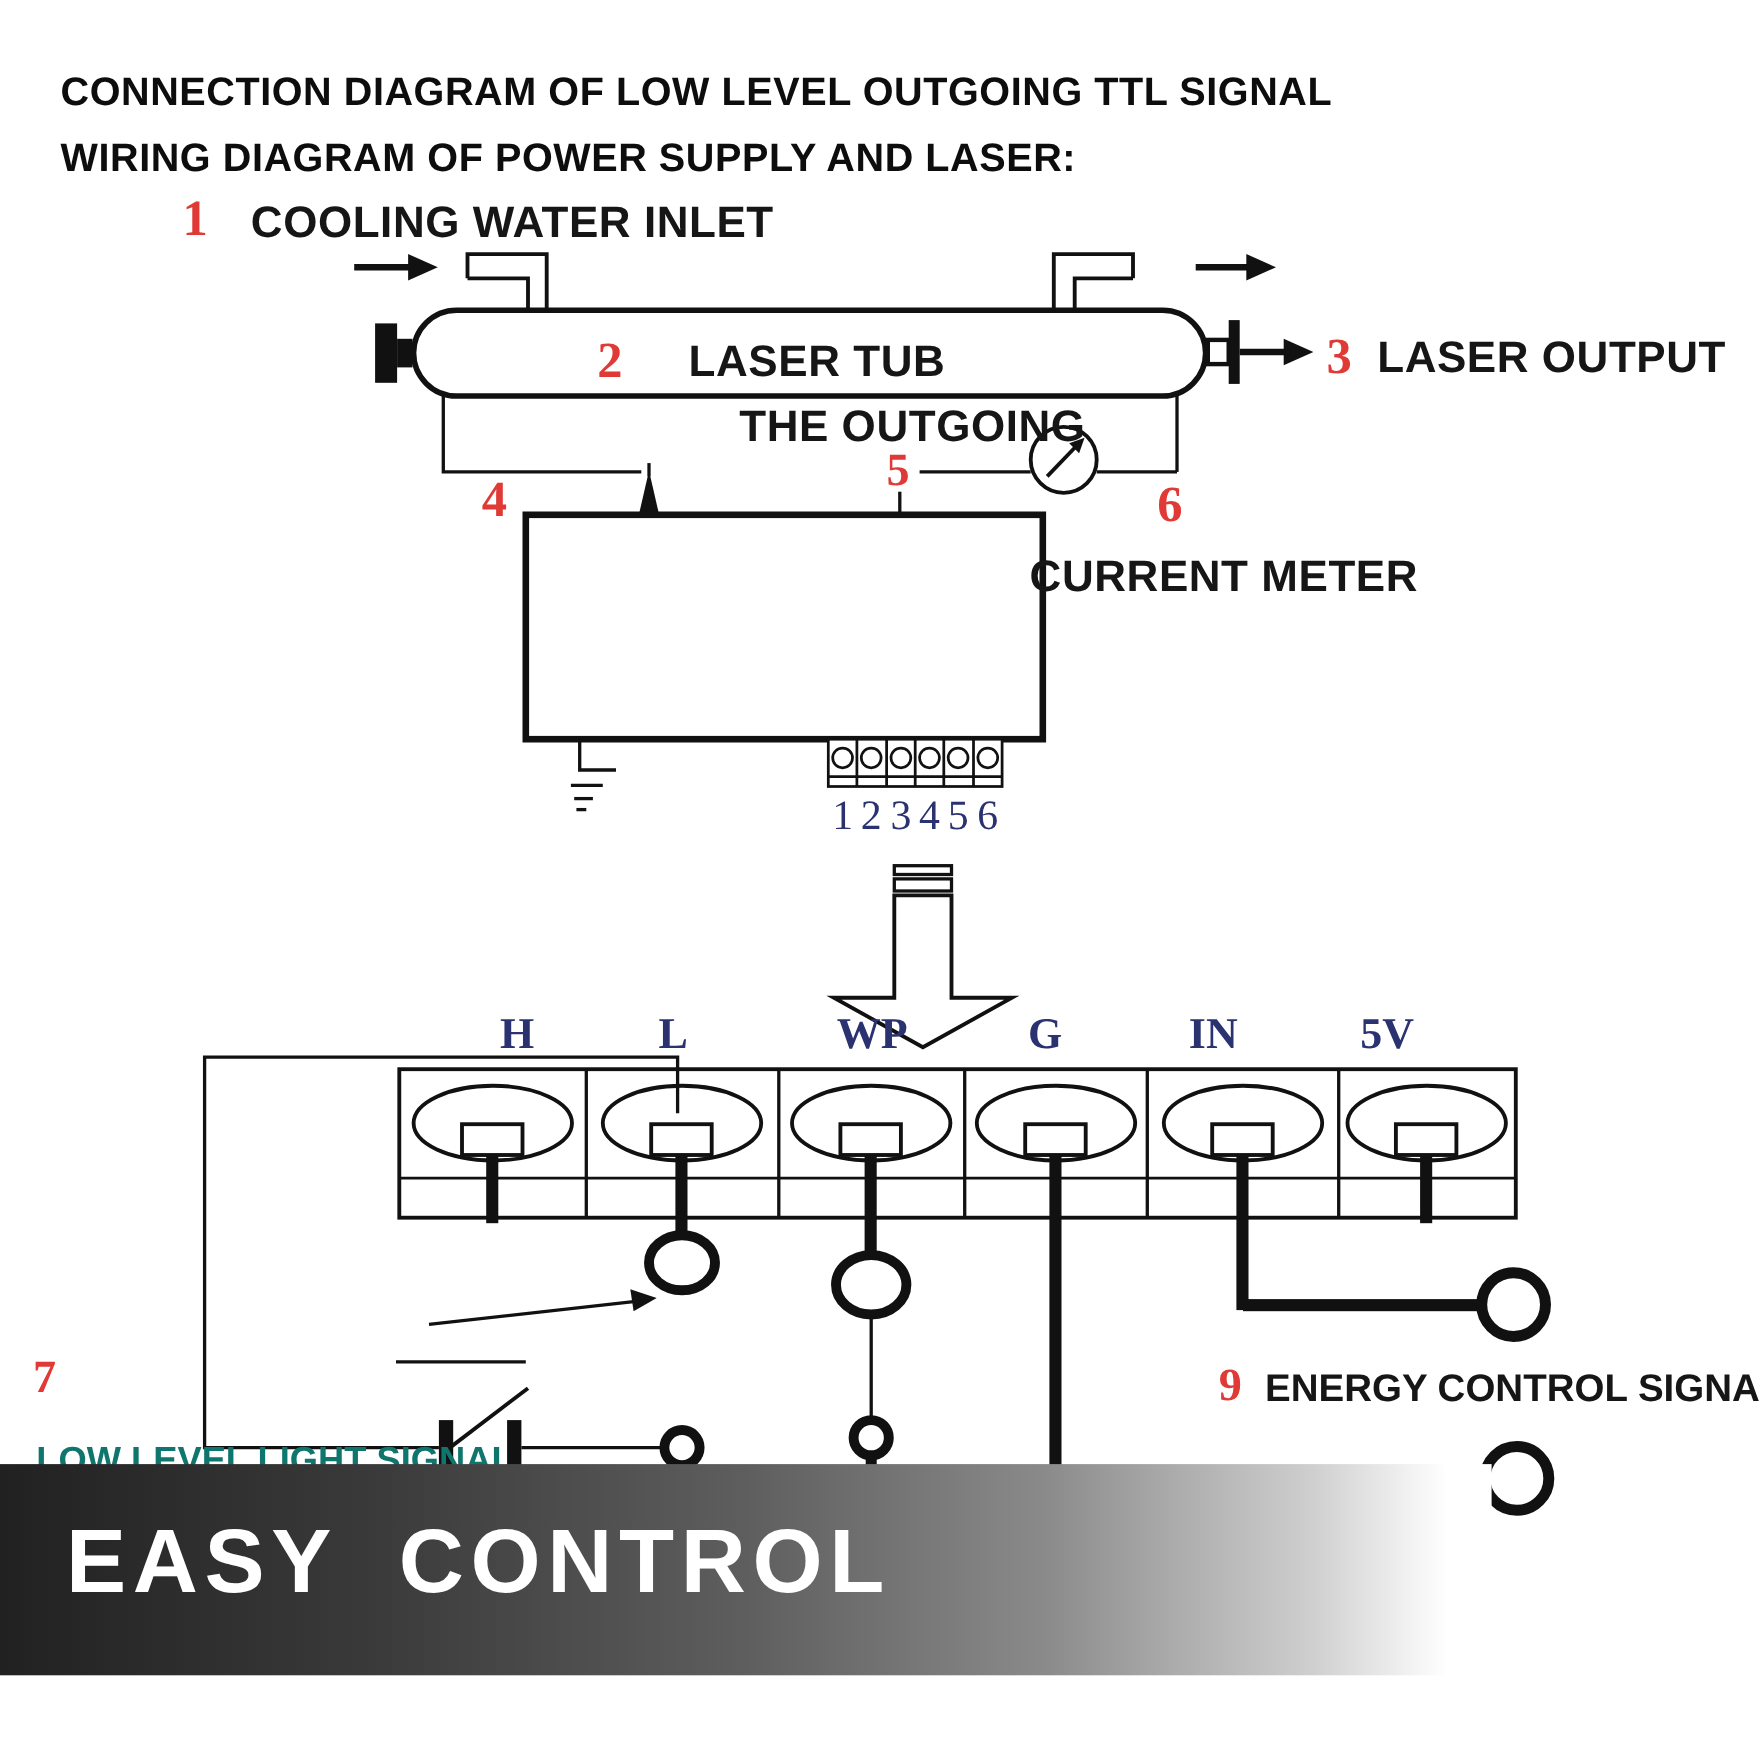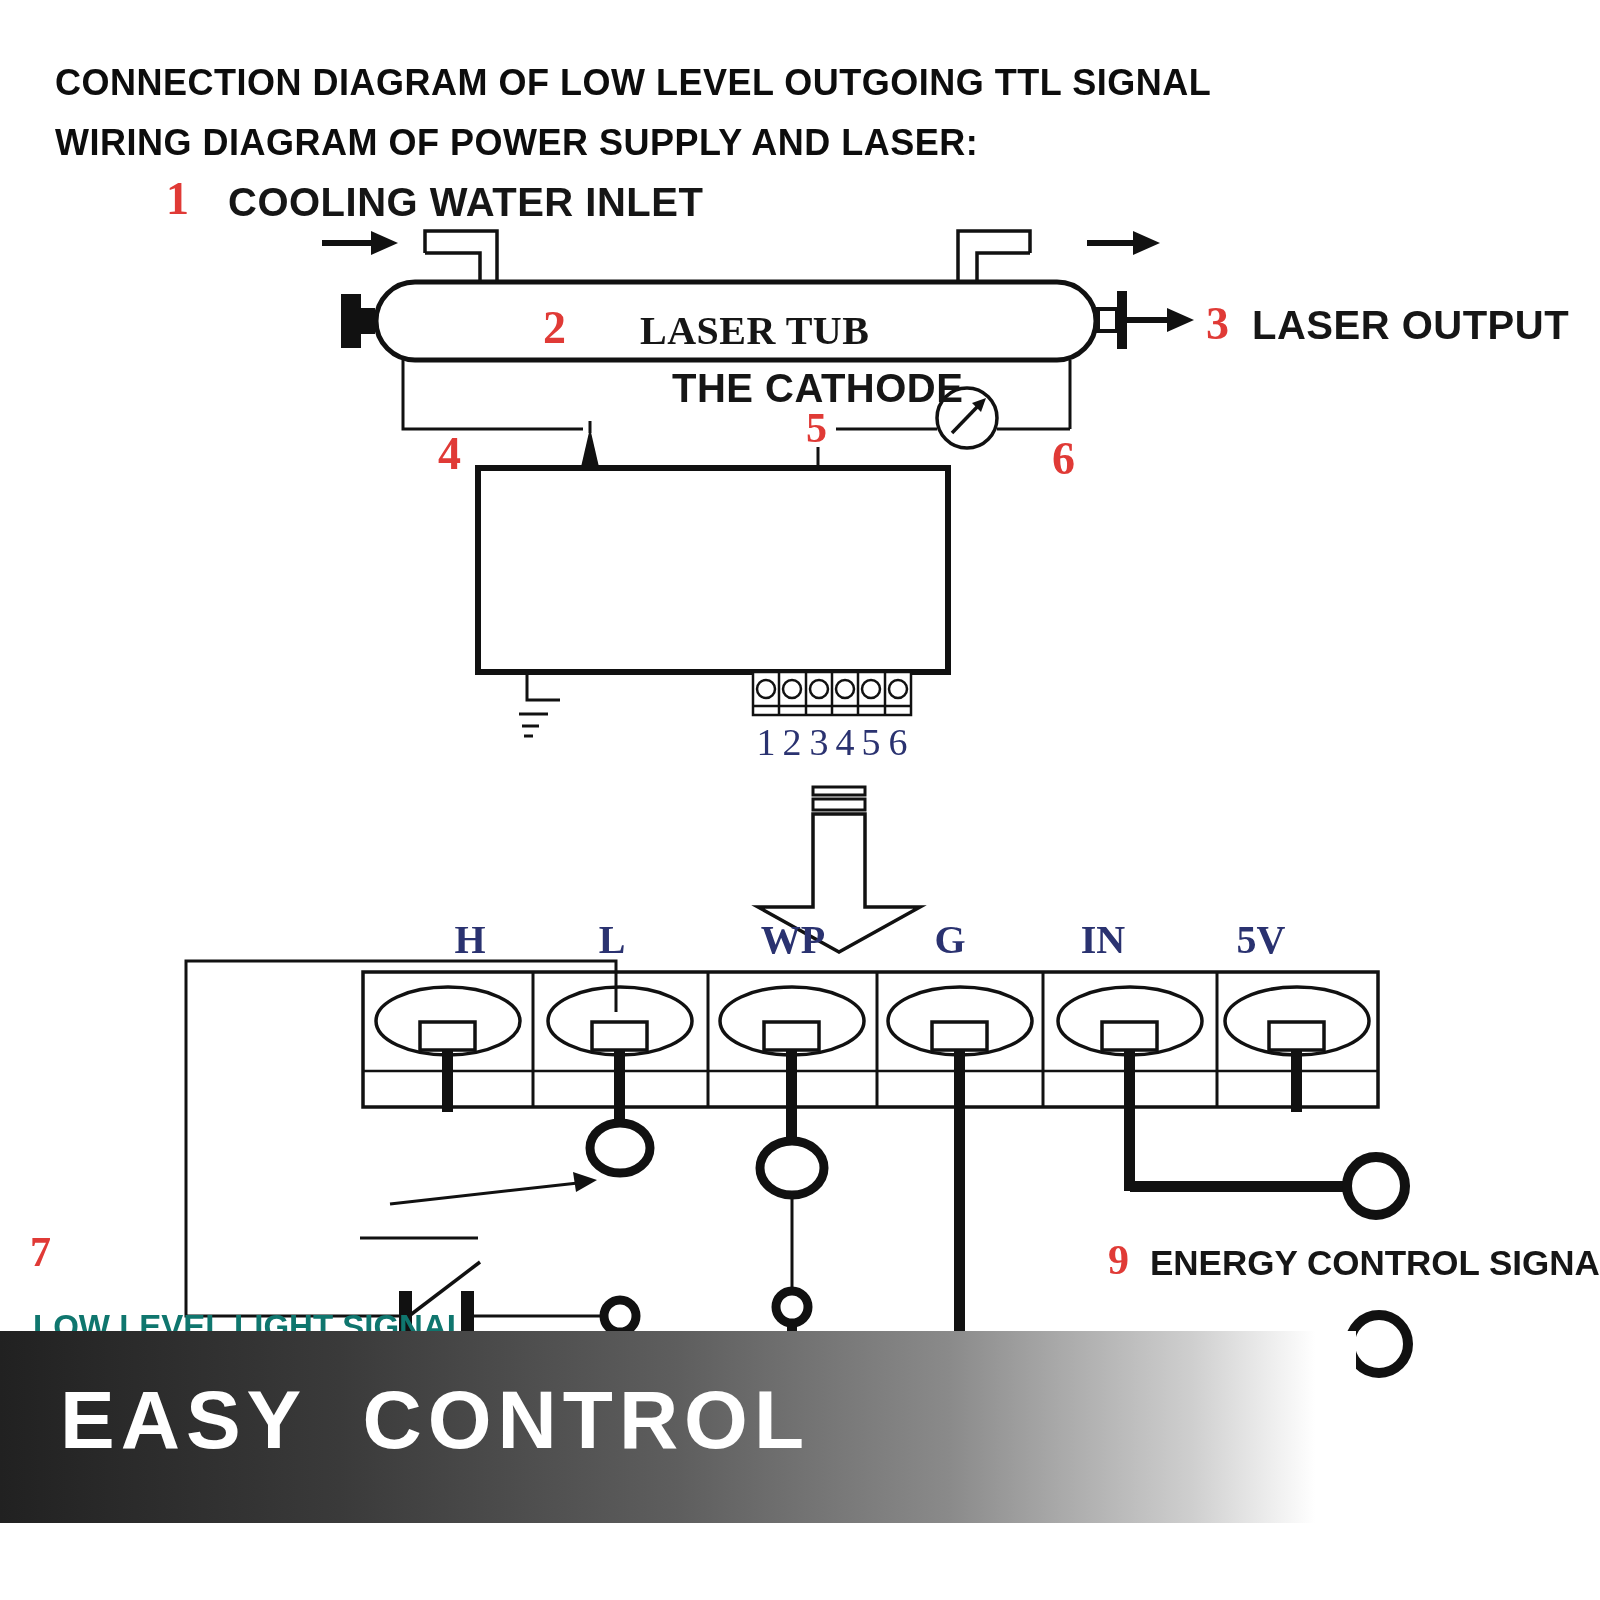--- a/index.html
+++ b/index.html
@@ -171,31 +171,32 @@
     </g>
   </svg>
 
   <div class="txt title" style="left:55px;top:18px;">CONNECTION DIAGRAM OF LOW LEVEL OUTGOING TTL SIGNAL</div>
   <div class="txt title" style="left:55px;top:78px;">WIRING DIAGRAM OF POWER SUPPLY AND LASER:</div>
 
   <div class="txt rednum" style="left:166px;top:172px;">1</div>
   <div class="txt lbl" style="left:228px;top:180px;">COOLING WATER INLET</div>
 
   <div class="txt rednum" style="left:543px;top:301px;">2</div>
-  <div class="txt lbl" style="left:640px;top:307px;font-family:Liberation Serif, serif;">LASER TUB</div>
+  <div class="txt lbl" style="left:626px;top:307px;">LASER TUB</div>
 
   <div class="txt rednum" style="left:1206px;top:297px;">3</div>
   <div class="txt lbl" style="left:1252px;top:303px;">LASER OUTPUT</div>
 
-  <div class="txt lbl" style="left:672px;top:366px;">THE CATHODE</div>
+  <div class="txt lbl" style="left:672px;top:366px;">THE OUTGOING</div>
   <div class="txt rednum-sm" style="left:806px;top:404px;">5</div>
 
   <div class="txt rednum" style="left:438px;top:427px;">4</div>
 
   <div class="txt rednum" style="left:1052px;top:432px;">6</div>
+  <div class="txt lbl" style="left:936px;top:502px;">CURRENT METER</div>
 
   <div class="txt psunum" style="left:766px;top:720px;">1</div>
   <div class="txt psunum" style="left:792px;top:720px;">2</div>
   <div class="txt psunum" style="left:819px;top:720px;">3</div>
   <div class="txt psunum" style="left:845px;top:720px;">4</div>
   <div class="txt psunum" style="left:871px;top:720px;">5</div>
   <div class="txt psunum" style="left:898px;top:720px;">6</div>
 
   <div class="txt term" style="left:470px;top:916px;">H</div>
   <div class="txt term" style="left:612px;top:916px;">L</div>

